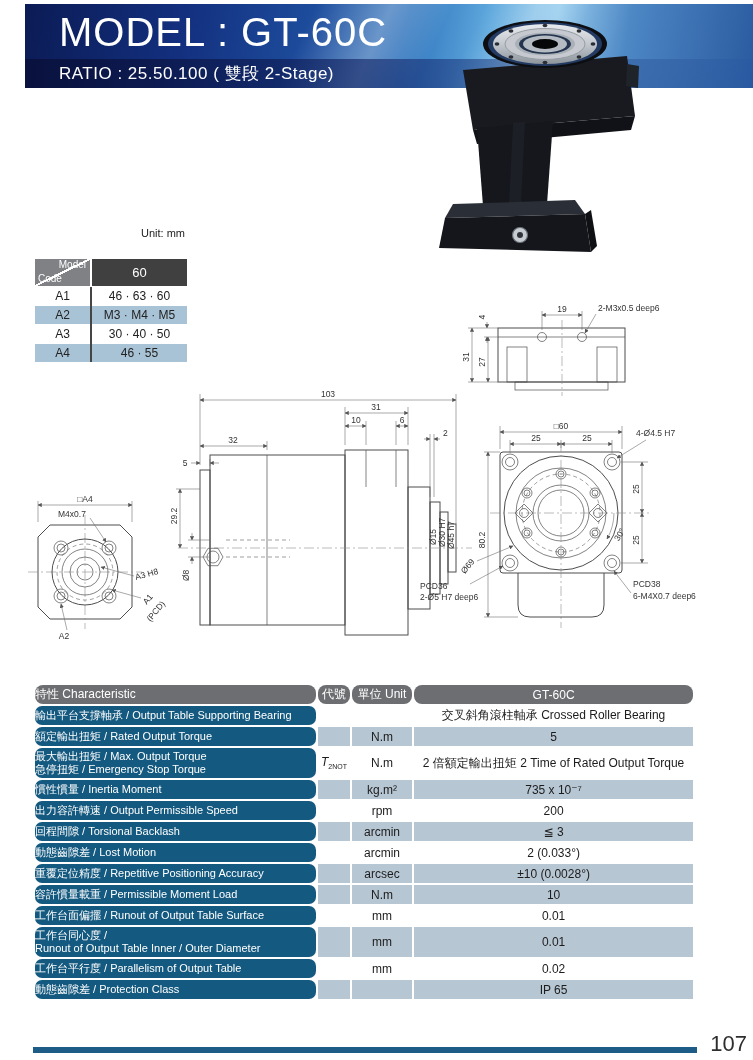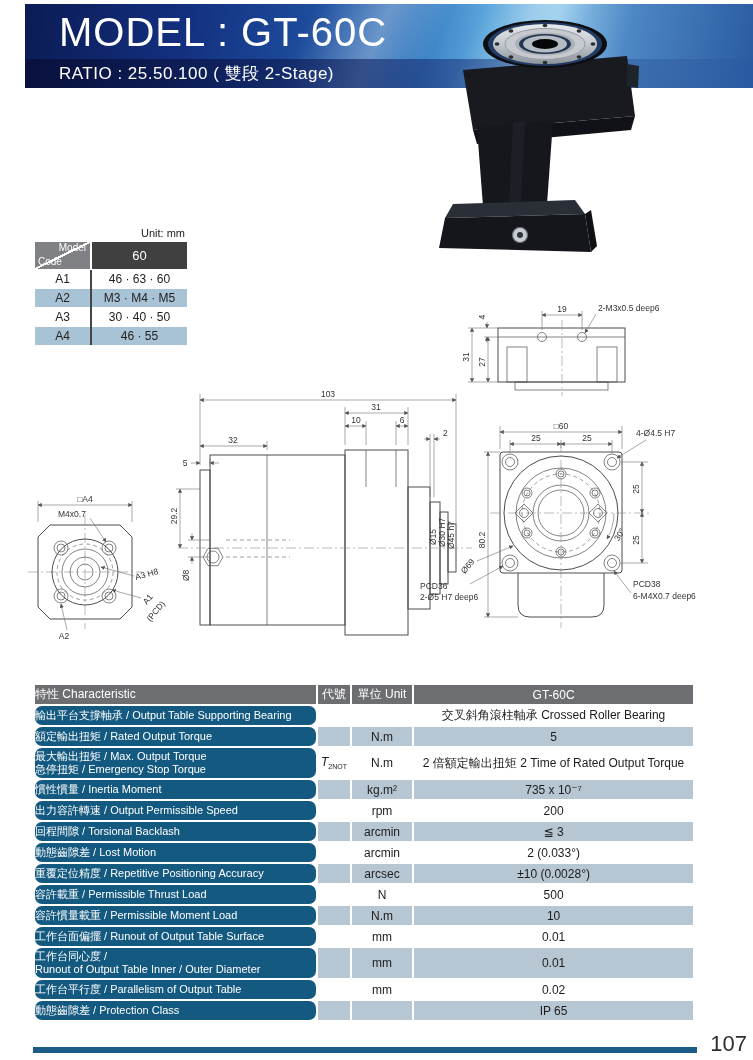--- a/index.html
+++ b/index.html
@@ -17,21 +17,21 @@
     font-weight:500;letter-spacing:1px;white-space:nowrap;}
   .banner-sub{position:absolute;left:0;right:0;bottom:0;height:29px;display:flex;align-items:center;
     padding-left:34px;color:#fff;font-size:17px;letter-spacing:.5px;
     background:linear-gradient(90deg,rgba(9,17,60,.92),rgba(20,40,110,.55) 55%,rgba(30,80,160,.12));}
 
   
   .photo{position:absolute;left:425px;top:8px;width:312px;height:258px;}
 
   
   .unit-block{position:absolute;left:35px;top:227px;width:152px;}
-  .unit-note{text-align:right;font-size:11px;color:#222;margin:0 2px 3px 0;}
+  .unit-note{text-align:right;font-size:11px;color:#222;margin:0 2px 20px 0;}
   table.unit{border-collapse:collapse;width:152px;font-size:12px;color:#222;}
   table.unit td{padding:0;}
   .diag-cell{width:55px;height:27px;position:relative;background-color:#7f8184;
     background-image:linear-gradient(to right bottom,transparent calc(50% - 1px),#fff calc(50% - 1px),
                      #fff calc(50% + 1px),transparent calc(50% + 1px));}
   .diag-top{position:absolute;top:0;right:4px;font-size:10px;color:#fff;}
   .diag-bottom{position:absolute;bottom:2px;left:3px;font-size:10px;color:#fff;}
   .head60{background:#404040;color:#fff;text-align:center;font-size:13px;border-left:2px solid #fff;}
   table.unit tbody td{height:18px;text-align:center;background:#fff;border-top:1.5px solid #fff;}
   table.unit tbody td.val{border-left:2px solid #454545;}
@@ -43,21 +43,21 @@
   .th2{fill:none;stroke:#4d4d4d;stroke-width:.7;}
   .dim{stroke:#6f6f6f;stroke-width:.6;fill:none;}
   .cl{stroke:#8f8f8f;stroke-width:.6;stroke-dasharray:10 3 2 3;fill:none;}
   .dsh{stroke:#777;stroke-width:.7;stroke-dasharray:4 3;fill:none;}
   text.dt{font-size:8.5px;fill:#333;}
 
   
   table.spec{position:absolute;left:33px;top:683px;width:662px;border-collapse:separate;
     border-spacing:2px;table-layout:fixed;font-size:12px;}
   table.spec th,table.spec td{padding:0;height:19px;font-weight:400;}
-  .sh{background:#6d6e71;color:#fff;text-align:center;}
+  .sh{background:#6d6e71;color:#fff;text-align:center;border-radius:8px;}
   th.chead{text-align:left;padding-left:7px;}
   td.lab{background:#14597f;color:#fff;text-align:left;padding-left:7px;font-size:11px;white-space:nowrap;border-radius:7px;}
   td.lab div{line-height:13px;}
   td.c{text-align:center;color:#1c1c1c;background:#fff;}
   tr.shade td.c{background:#b7c6d3;}
   tr.tall th,tr.tall td{height:30px;}
   .sym{font-family:Liberation Sans, sans-serif;font-style:italic;font-size:12px;}
   .sym sub{font-size:7px;font-style:normal;}
 
   
@@ -403,26 +403,20 @@
         <td class="c"></td>
         <td class="c">arcmin</td>
         <td class="c">2 (0.033°)</td>
       </tr>
       <tr class="shade">
         <td class="lab">重覆定位精度 / Repetitive Positioning Accuracy</td>
         <td class="c"></td>
         <td class="c">arcsec</td>
         <td class="c">±10 (0.0028°)</td>
       </tr>
-      <tr>
-        <td class="lab">容許載重 / Permissible Thrust Load</td>
-        <td class="c"></td>
-        <td class="c">N</td>
-        <td class="c">500</td>
-      </tr>
       <tr class="shade">
         <td class="lab">容許慣量載重 / Permissible Moment Load</td>
         <td class="c"></td>
         <td class="c">N.m</td>
         <td class="c">10</td>
       </tr>
       <tr>
         <td class="lab">工作台面偏擺 / Runout of Output Table Surface</td>
         <td class="c"></td>
         <td class="c">mm</td>

